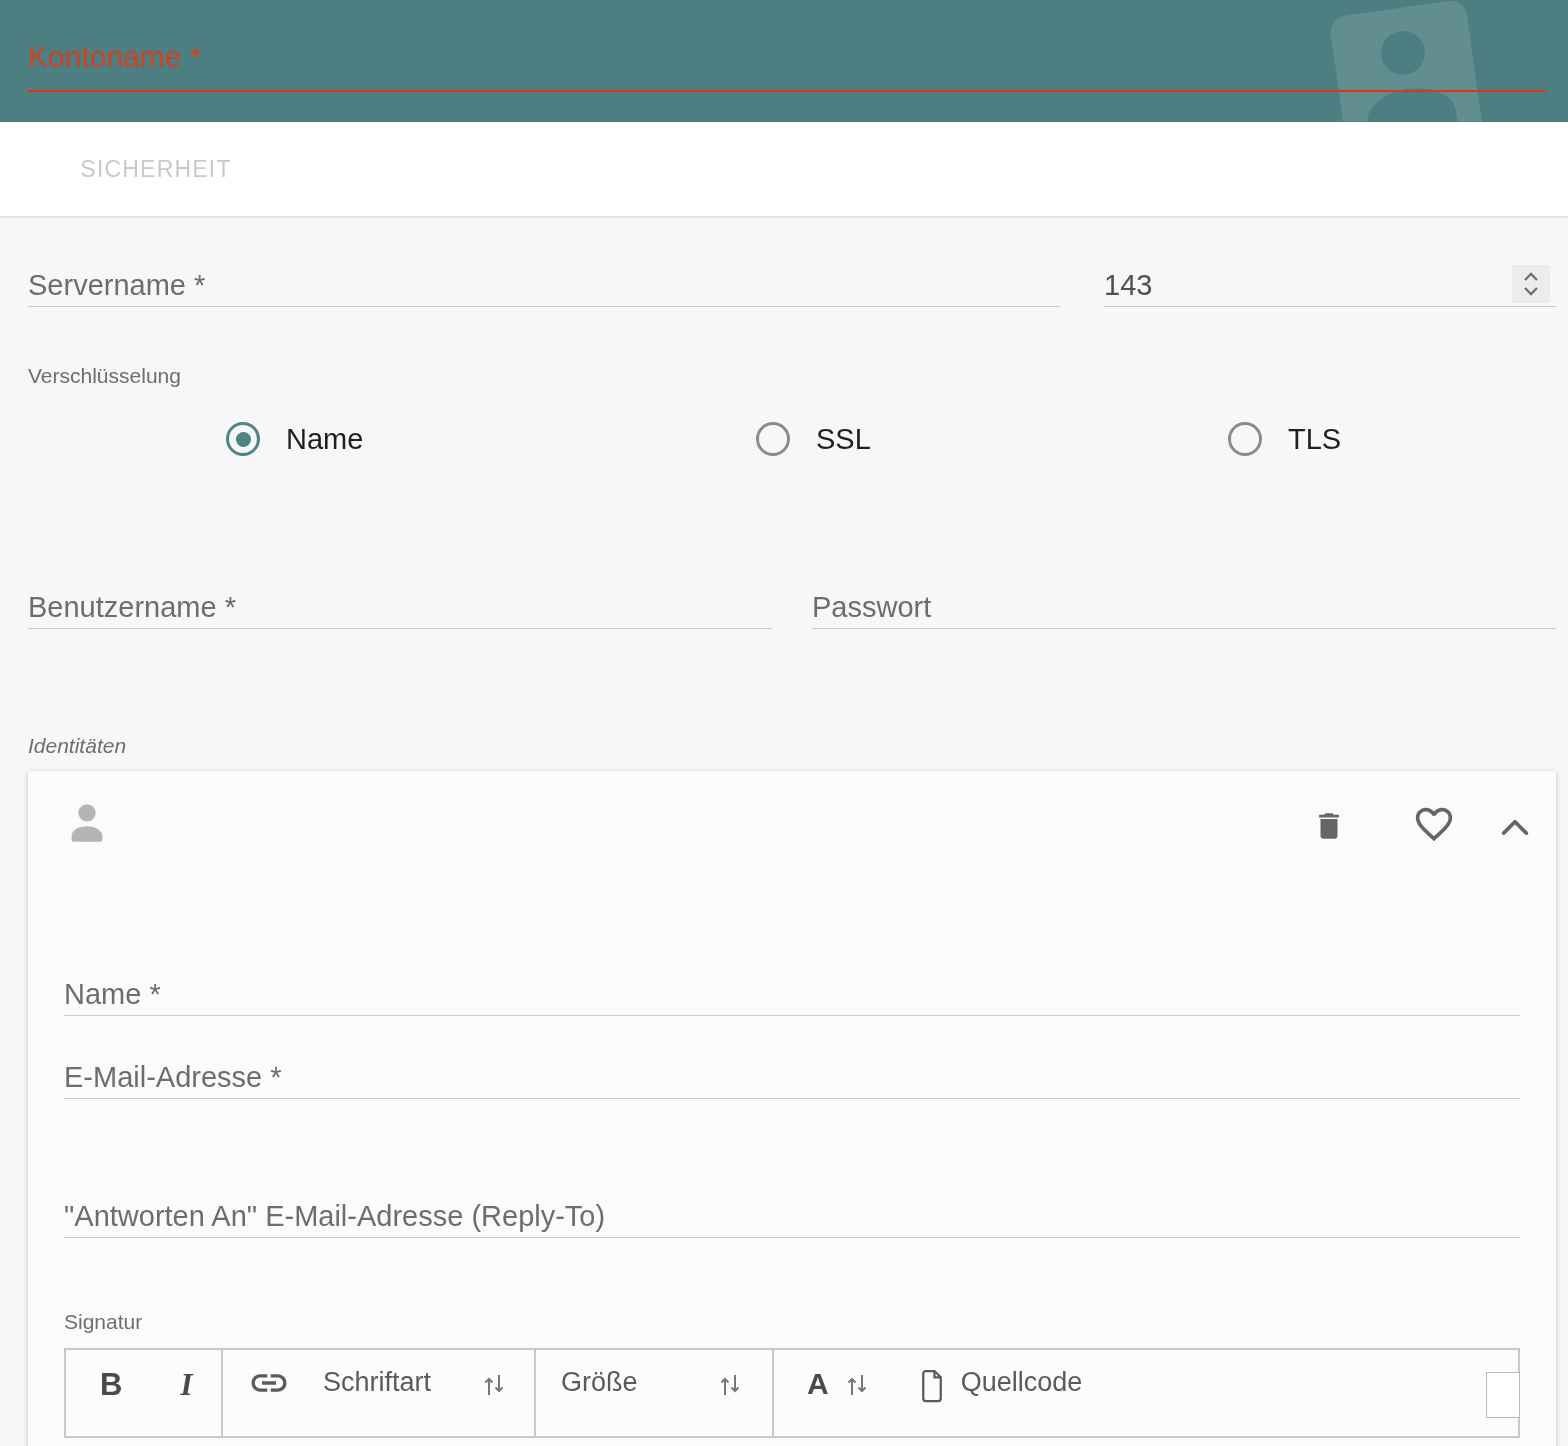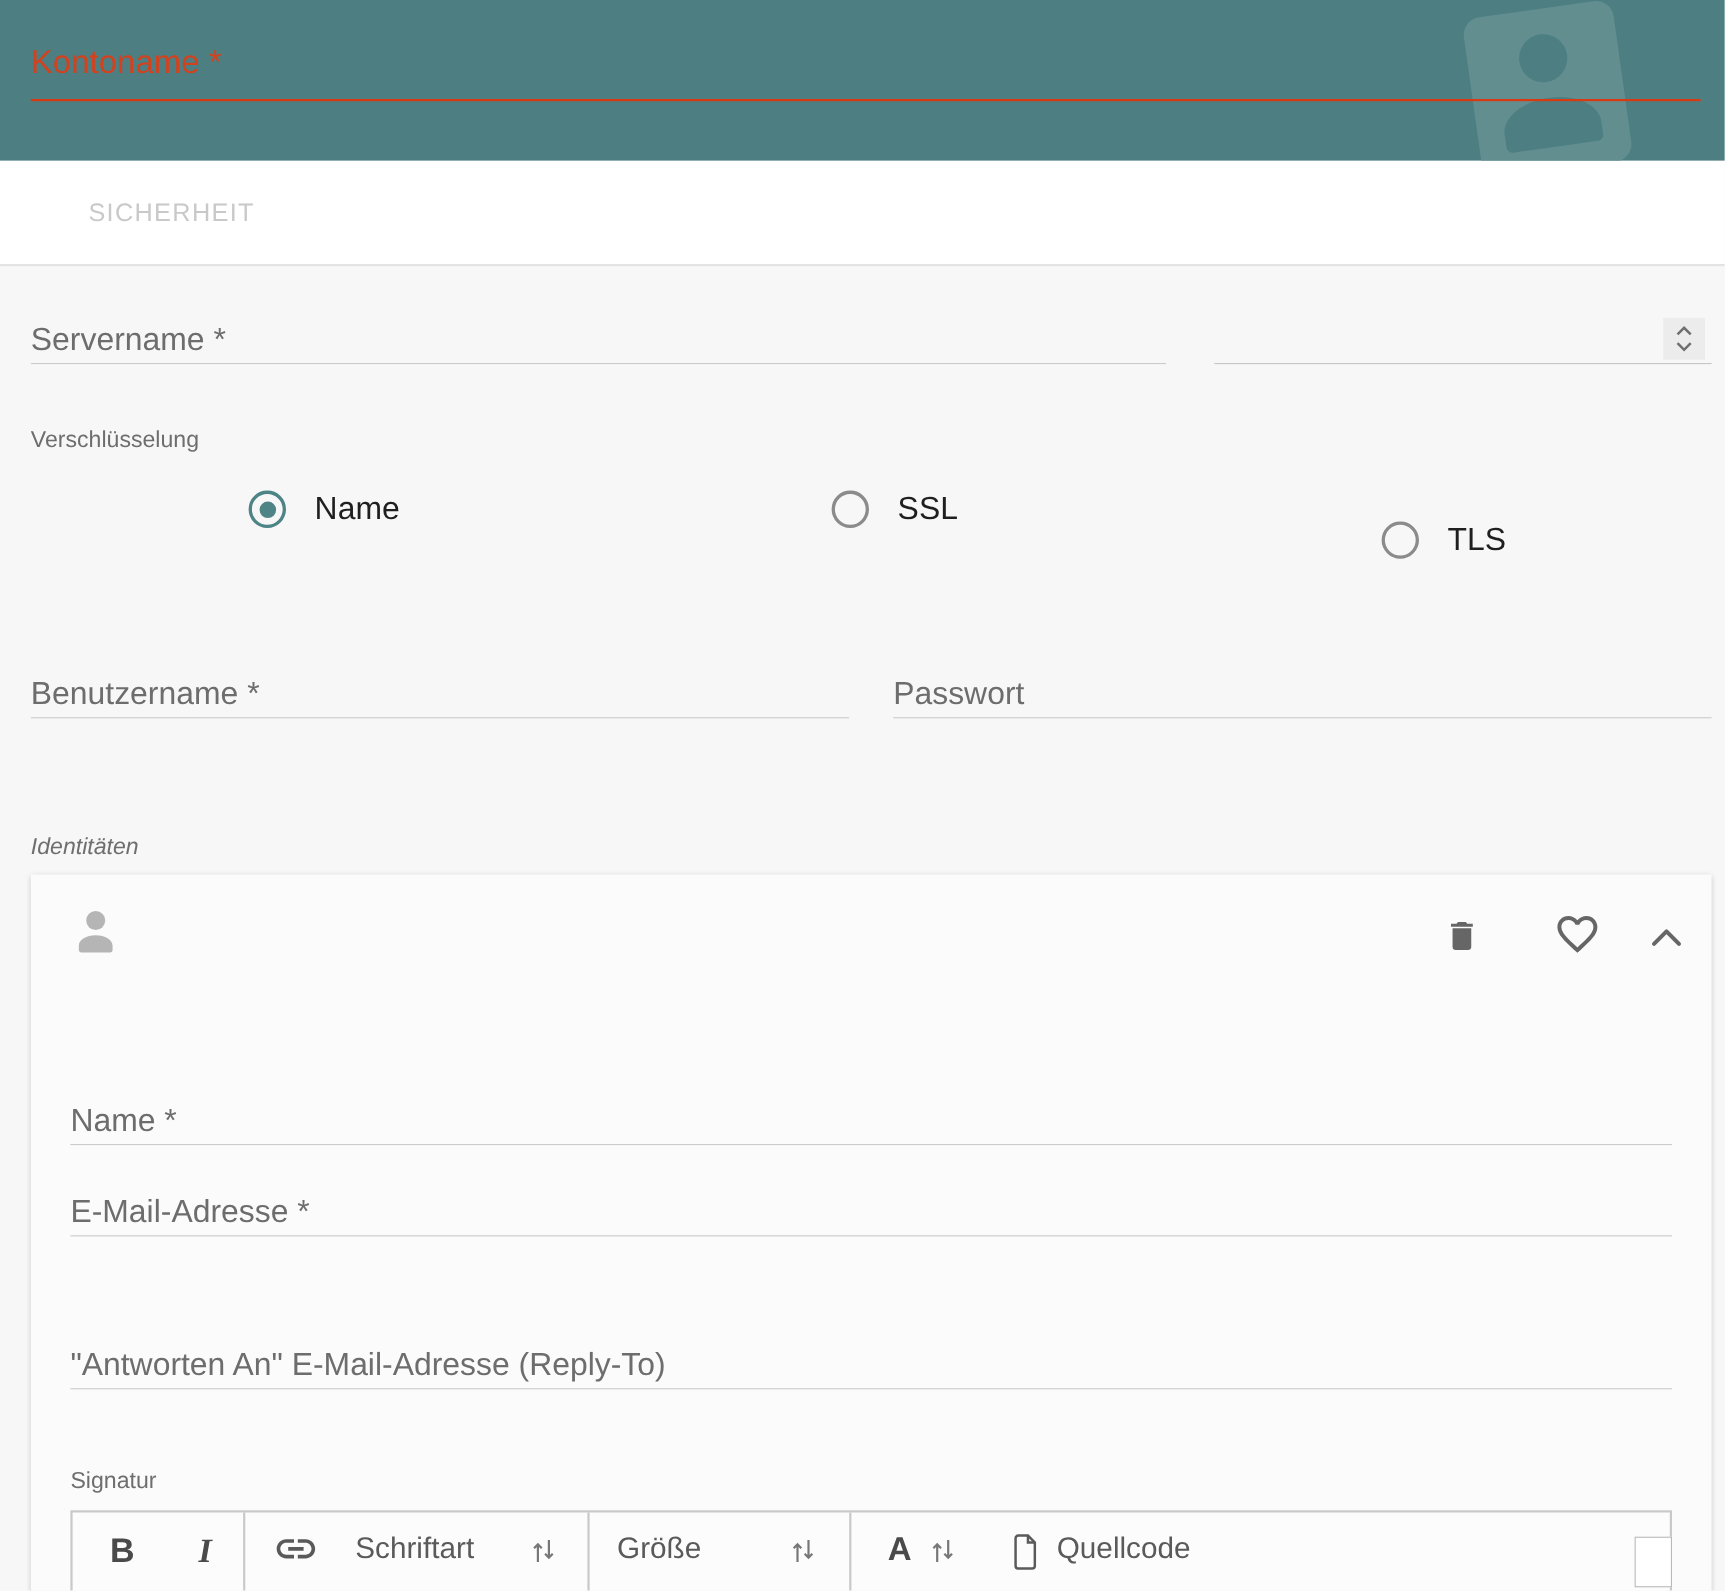--- a/index.html
+++ b/index.html
@@ -5,21 +5,21 @@
   * { box-sizing: border-box; margin: 0; padding: 0; }
   html, body { width: 1568px; height: 1446px; overflow: hidden; }
   body {
     font-family: "Liberation Sans", sans-serif;
     background: #f7f7f7;
     position: relative;
   }
   input { font-family: inherit; background: transparent; border: none; outline: none; }
 
   
-  .topbar { height: 146px; background: #4d7f82; position: relative; overflow: hidden; }
+  .topbar { height: 122px; background: #4d7f82; position: relative; overflow: hidden; }
   .badge-wrap { position: absolute; right: 86px; top: 5px; width: 150px; height: 154px; transform: rotate(-8deg); z-index: 0; }
   .account-field { position: absolute; left: 28px; right: 22px; top: 40px; z-index: 1; }
   .account-input {
     display: block; width: 100%; font-size: 30px; color: #d2421f;
     padding: 0 0 16px 0; border-bottom: 2px solid #da3a12;
   }
   .account-input::placeholder { color: #d2421f; opacity: 1; }
 
   
   .tabbar { height: 96px; background: #ffffff; border-bottom: 2px solid #e3e3e3; display: flex; }
@@ -43,21 +43,21 @@
     position: absolute; right: 6px; top: 0; width: 38px; height: 38px;
     background: #ececec; display: flex; align-items: center; justify-content: center; cursor: pointer;
   }
   .underline-field { border-bottom: 1px solid #cbcbcb; }
   .underline-field input { width: 100%; font-size: 29px; color: #4f4f4f; height: 42px; }
   .underline-field input::placeholder { color: #6d6d6d; opacity: 1; }
 
   .enc-label { margin-top: 57px; }
   .radio-row { position: relative; height: 36px; margin-top: 34px; }
   .radio-group { position: absolute; top: 0; display: flex; align-items: center; gap: 26px; cursor: pointer; }
-  .rg-0 { left: 198px; } .rg-1 { left: 728px; } .rg-2 { left: 1228px; margin-top: 28px; }
+  .rg-0 { left: 198px; } .rg-1 { left: 728px; } .rg-2 { left: 1200px; }
   .radio-outer {
     width: 34px; height: 34px; border-radius: 50%; border: 3px solid #8b8b8b;
     display: flex; align-items: center; justify-content: center; flex: none;
   }
   .radio-group.selected .radio-outer { border-color: #4e8486; }
   .radio-dot { width: 15px; height: 15px; border-radius: 50%; background: #4e8486; }
   .radio-label { font-size: 29px; color: #1f1f1f; }
 
   .row2 { display: flex; gap: 40px; margin-top: 128px; }
   .row2 .underline-field { flex: 1; }
@@ -132,20 +132,21 @@
 </div>
 
 <div class="content">
 
   <div class="row1">
     <div class="server-col underline-field">
       <input type="text" placeholder="Servername *" style="">
     </div>
     <div class="port-col">
       <div class="value-row">
+        <input class="port-input" type="text" value="143" style="">
         <div class="spinner">
           <svg width="20" height="30" viewBox="0 0 20 30">
             <path d="M4 11 L10 5 L16 11" fill="none" stroke="#6f6f6f" stroke-width="2.3"></path>
             <path d="M4 19 L10 25 L16 19" fill="none" stroke="#6f6f6f" stroke-width="2.3"></path>
           </svg>
         </div>
       </div>
     </div>
   </div>
 

